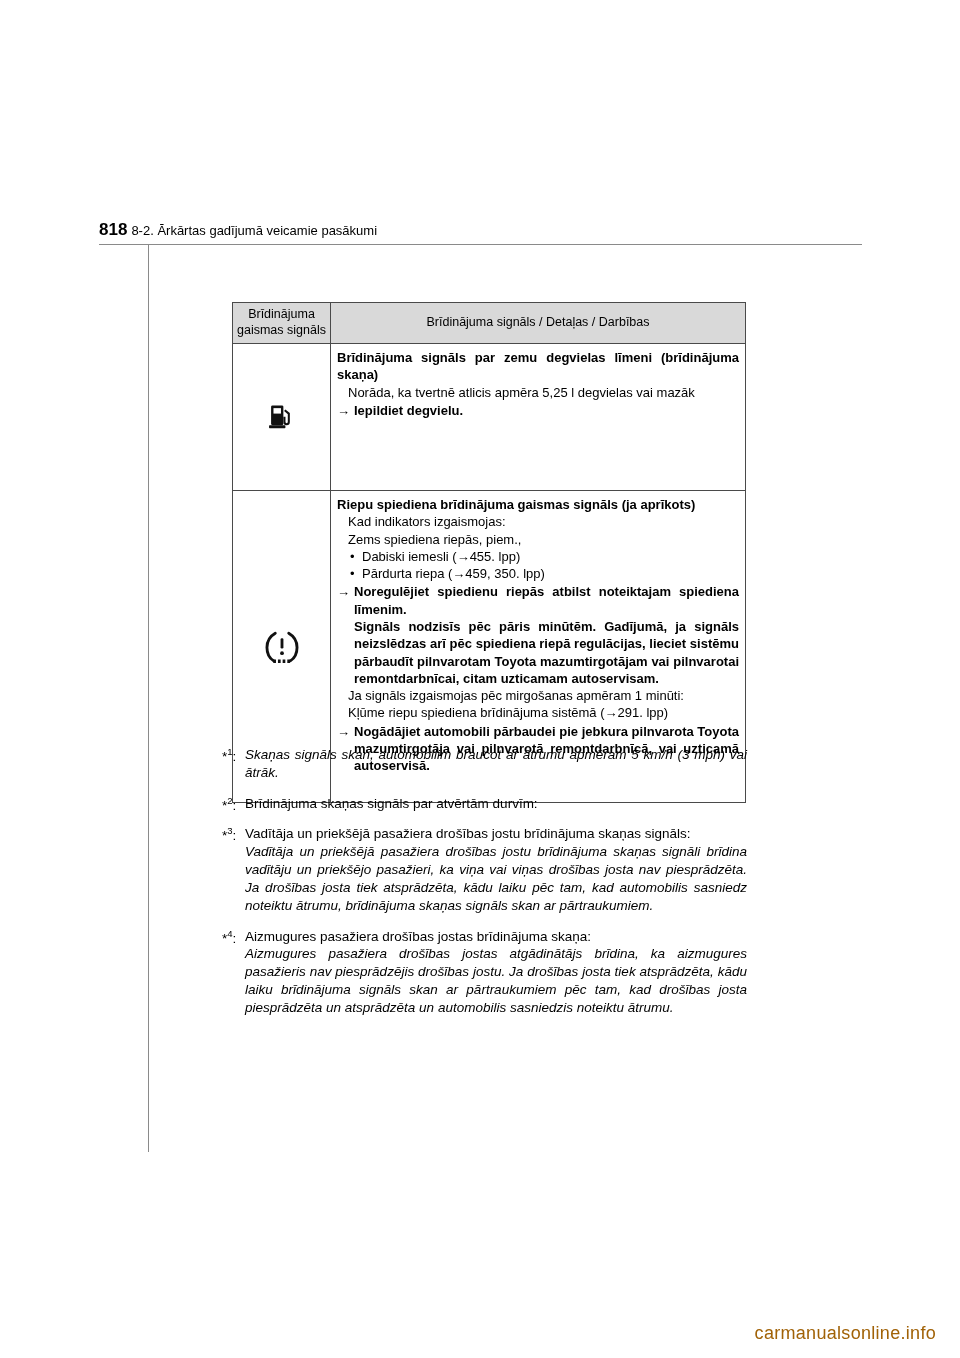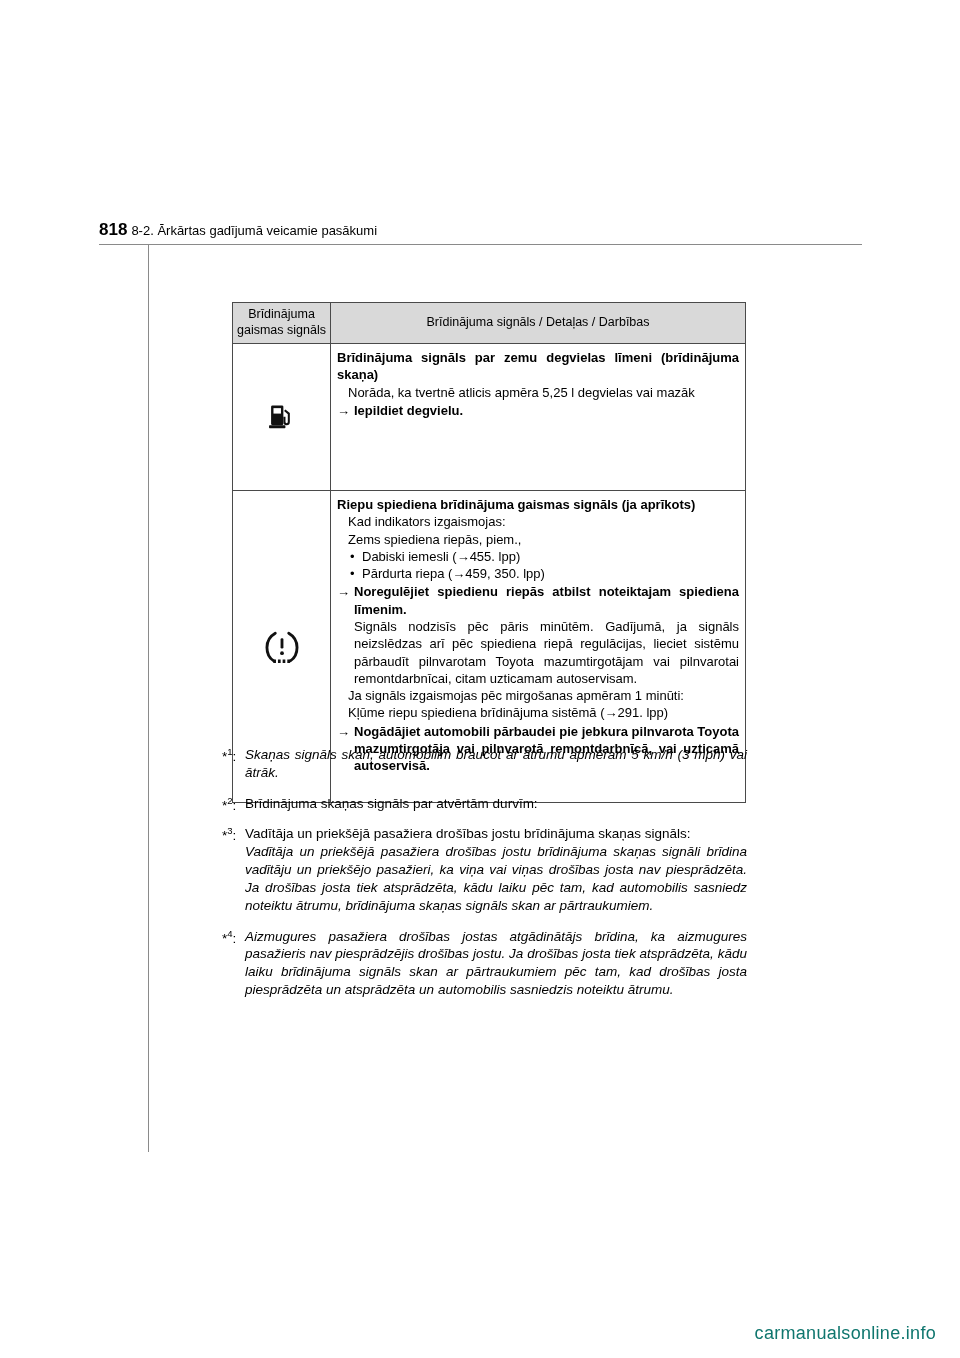--- a/index.html
+++ b/index.html
@@ -25,31 +25,31 @@
   tr.row-fuel td { height:147px; }
   tr.row-tpms td { height:312px; }
 
   .row-title { font-weight:bold; text-align:justify; }
   .body-line { padding-left:11px; text-align:justify; }
   .plain-line { padding-left:11px; }
   .bullet-line { padding-left:25px; position:relative; }
   .bullet-line .bullet { position:absolute; left:13px; }
   .action-line { position:relative; padding-left:17px; font-weight:bold; text-align:justify; margin-top:1px; }
   .action-line .arrow { position:absolute; left:0; font-weight:bold; }
-  .bold-note { padding-left:17px; font-weight:normal; text-align:justify; }
+  .bold-note { padding-left:17px; font-weight:bold; text-align:justify; }
 
   
   .footnotes { position:absolute; left:222px; top:746px; width:525px; font-size:13.5px; line-height:1.32; }
   .footnote { position:relative; padding-left:23px; margin-bottom:13px; }
   .fn-marker { position:absolute; left:0; top:0; white-space:nowrap; }
   .fn-marker sup { font-size:9.5px; }
   .fn-body { text-align:justify;font-style:italic; }
 
   
-  .watermark { position:absolute; right:24px; bottom:14px; font-size:18px; color:#0f766e; letter-spacing:0.3px; }
+  .watermark { position:absolute; right:24px; bottom:14px; font-size:18px; color:#a16207; letter-spacing:0.3px; }
 
   .icon-svg { display:inline-block; vertical-align:middle; }
 </style>
 </head>
 <body>
 
 <div class="page">
 
   <div class="header-line">
     <span class="page-number">818</span>
@@ -139,20 +139,21 @@
     </div>
 
     <div class="footnote">
       <span class="fn-marker"><span>*</span><sup>3</sup><span>:</span></span>
       <div class="fn-title">Vadītāja un priekšējā pasažiera drošības jostu brīdinājuma skaņas signāls:</div>
       <div class="fn-body">Vadītāja un priekšējā pasažiera drošības jostu brīdinājuma skaņas signāli brīdina vadītāju un priekšējo pasažieri, ka viņa vai viņas drošības josta nav piesprādzēta. Ja drošības josta tiek atsprādzēta, kādu laiku pēc tam, kad automobilis sasniedz noteiktu ātrumu, brīdinājuma skaņas signāls skan ar pārtraukumiem.</div>
     </div>
 
     <div class="footnote">
       <span class="fn-marker"><span>*</span><sup>4</sup><span>:</span></span>
+      <div class="fn-title">Aizmugures pasažiera drošības jostas brīdinājuma skaņa:</div>
       <div class="fn-body">Aizmugures pasažiera drošības jostas atgādinātājs brīdina, ka aizmugures pasažieris nav piesprādzējis drošības jostu. Ja drošības josta tiek atsprādzēta, kādu laiku brīdinājuma signāls skan ar pārtraukumiem pēc tam, kad drošības josta piesprādzēta un atsprādzēta un automobilis sasniedzis noteiktu ātrumu.</div>
     </div>
 
   </div>
 
   <div class="watermark">carmanualsonline.info</div>
 
 </div>
 
 </body></html>

